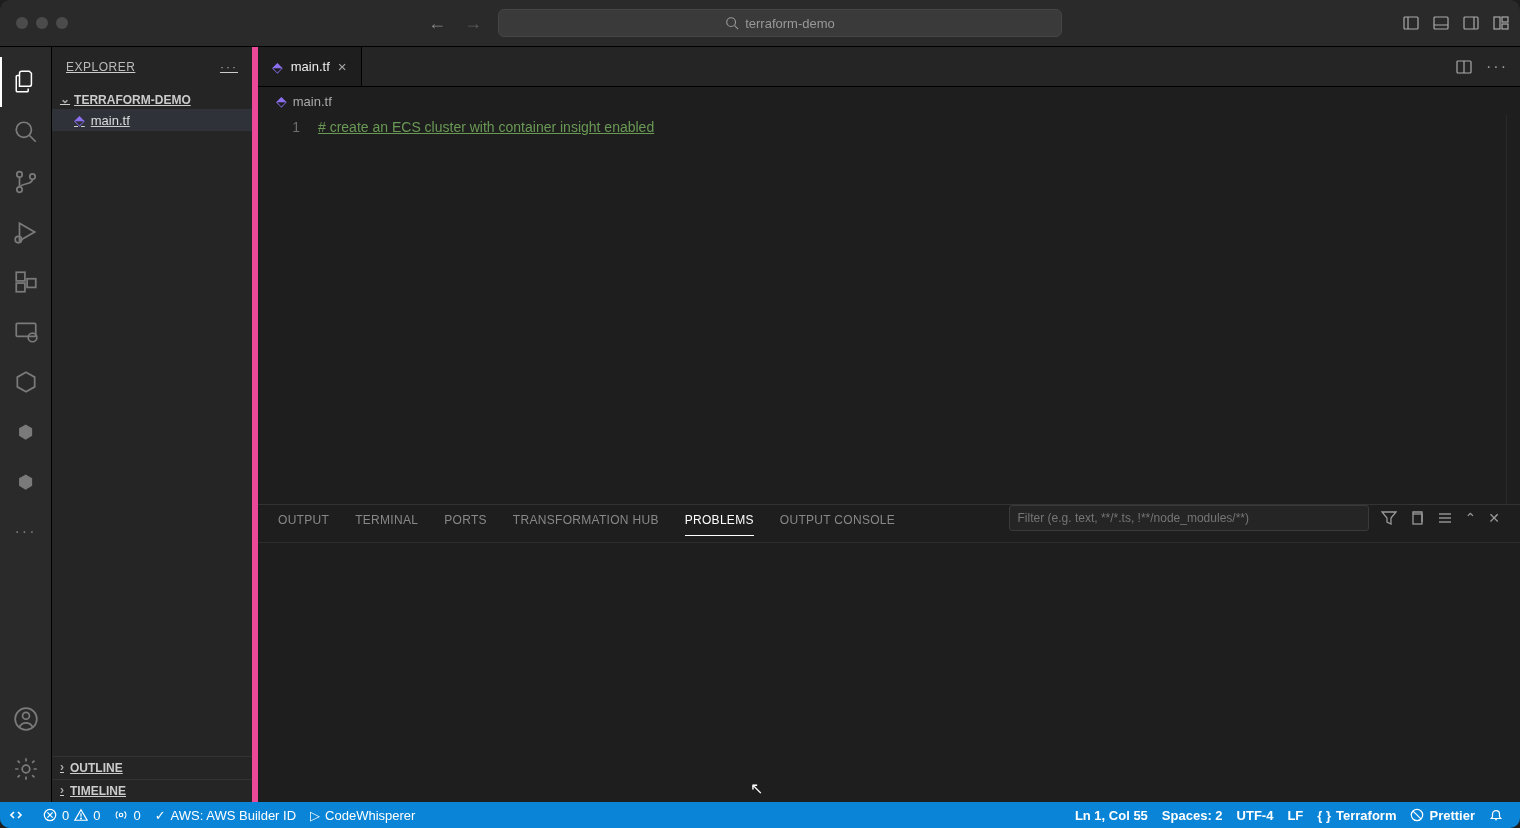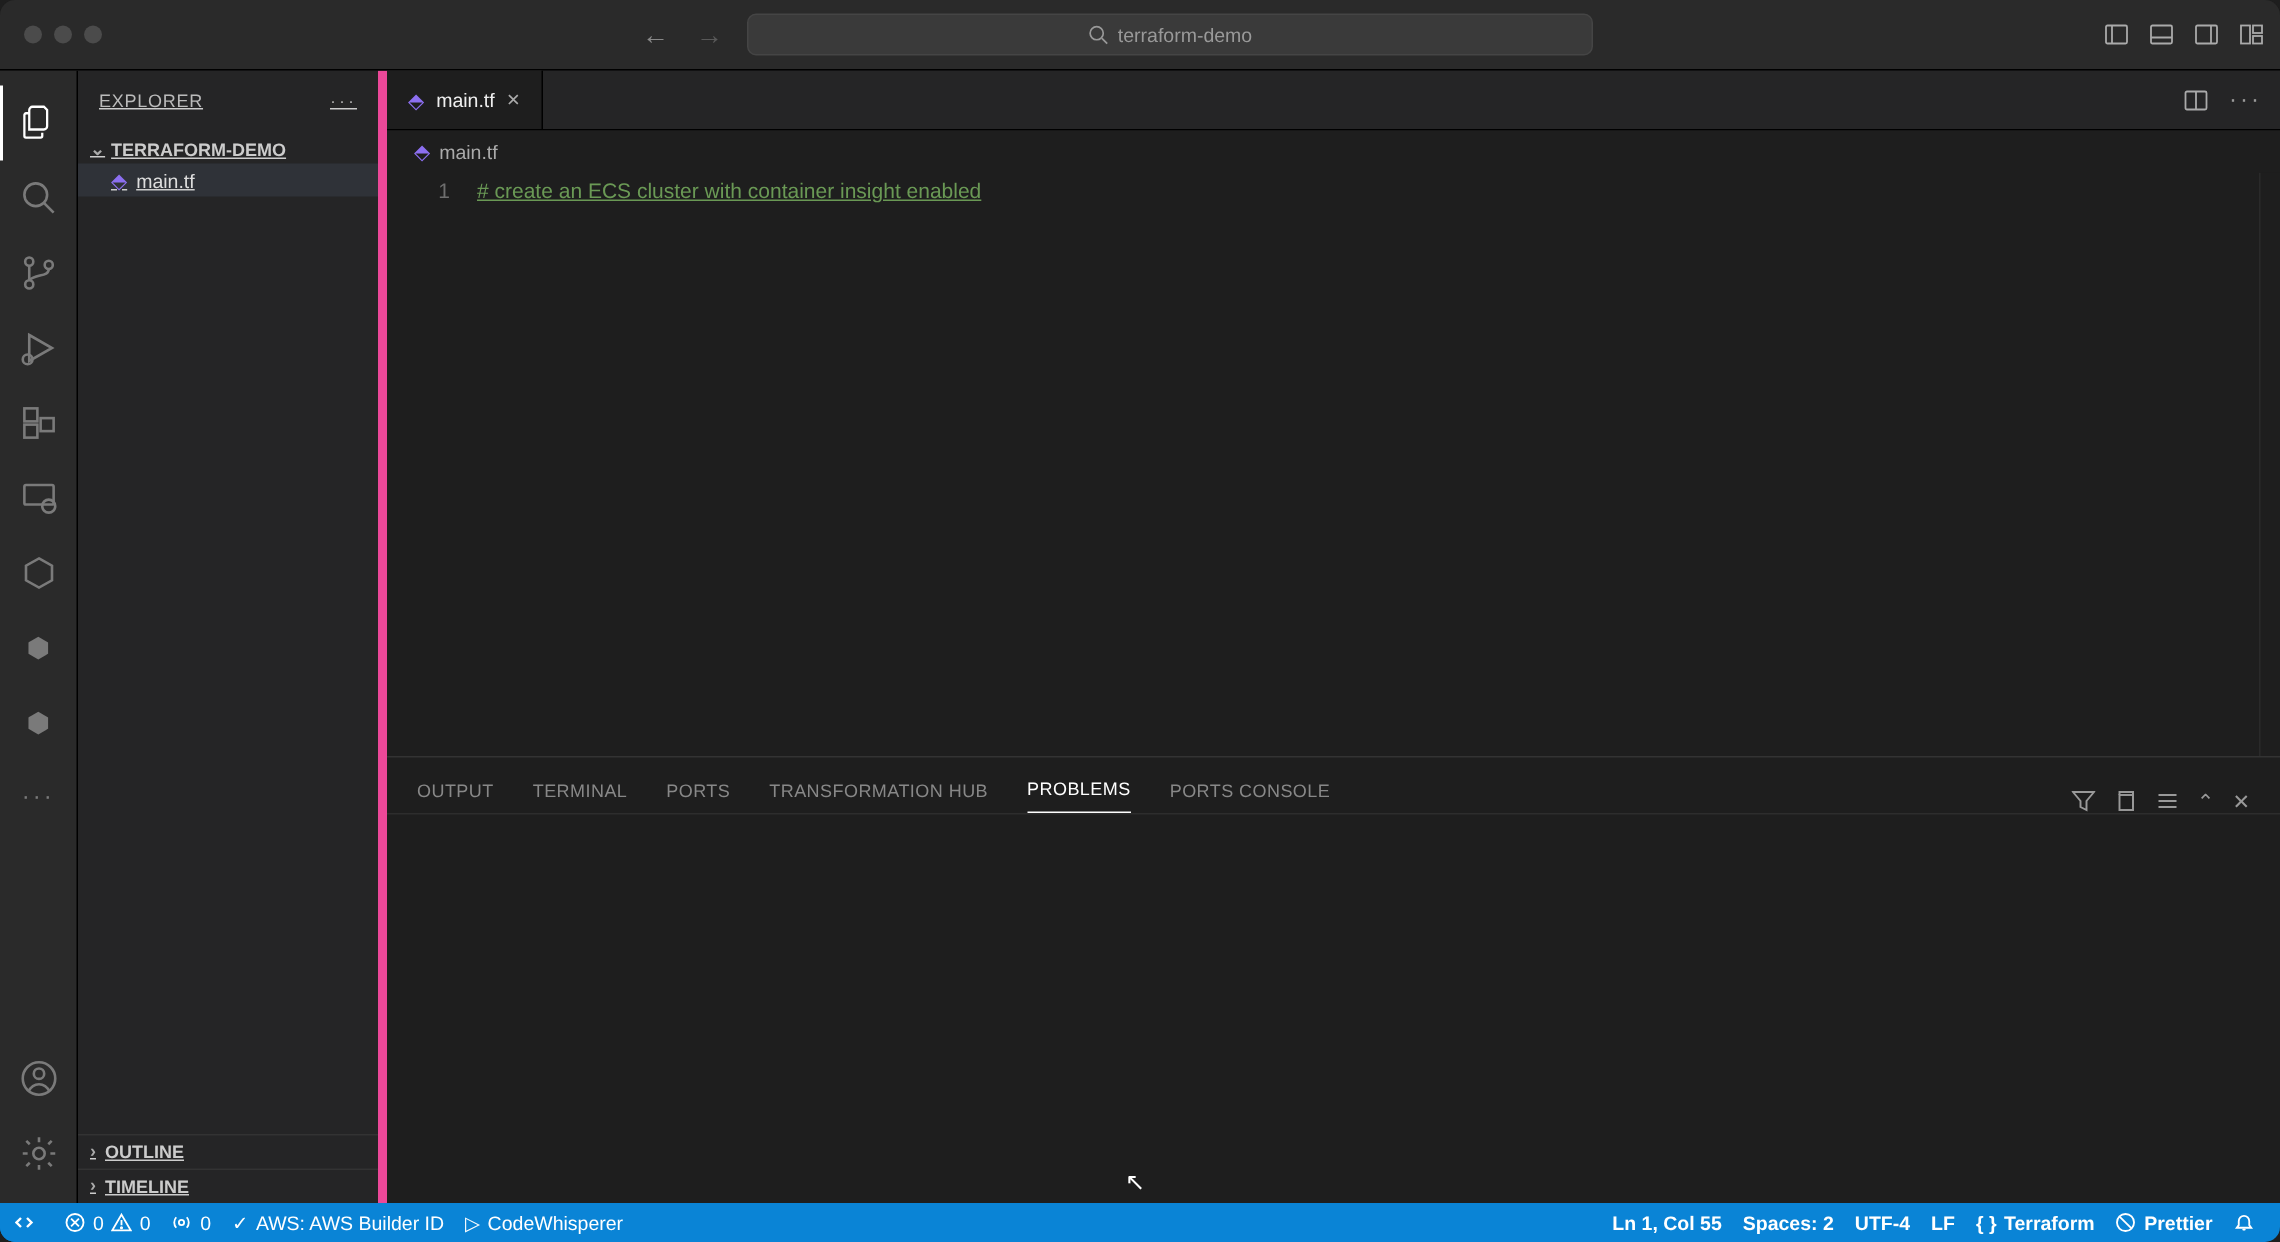--- a/index.html
+++ b/index.html
@@ -54,21 +54,21 @@
 
 .editor { flex: 1; display: flex; background: #1e1e1e; font-family: Menlo, Consolas, monospace; font-size: 14px; min-height: 0; overflow: hidden; }
 .gutter { width: 60px; text-align: right; padding-right: 18px; padding-top: 2px; color: #6e6e6e; }
 .gutter .ln { height: 20px; line-height: 20px; }
 .code { flex: 1; padding-top: 2px; position: relative; }
 .code-line { height: 20px; line-height: 20px; color: #6A9955; white-space: pre; text-decoration: underline; }
 .minimap { width: 14px; background: #1e1e1e; border-left: 1px solid #2a2a2a; }
 
 
 .panel { height: 298px; background: #1e1e1e; border-top: 1px solid #333; display: flex; flex-direction: column; }
-.panel-tabs { height: 38px; display: flex; align-items: flex-end; gap: 26px; padding: 0 20px; font-size: 12px; color: #888; border-bottom: 1px solid #2d2d2d; }
+.panel-tabs { height: 38px; display: flex; align-items: flex-start; gap: 26px; padding: 0 20px; font-size: 12px; color: #888; border-bottom: 1px solid #2d2d2d; }
 .panel-tab { cursor: pointer; letter-spacing: 0.3px; padding: 8px 0; }
 .panel-tab.active { color: #fff; border-bottom: 1px solid #fff; }
 .panel-filter-wrap { margin-left: auto; display: flex; align-items: center; gap: 12px; }
 .panel-filter { width: 360px; height: 26px; background: #252526; border: 1px solid #3a3a3a; border-radius: 3px; color: #888; padding: 0 8px; font-size: 12px; outline: none; }
 .panel-icon { color: #999; cursor: pointer; font-size: 14px; }
 .panel-body { flex: 1; padding: 12px 20px; font-size: 14px; color: #ccc; }
 
 
 .statusbar { height: 26px; background: #0a84d6; display: flex; align-items: center; color: #fff; font-size: 13px; padding: 0 10px 0 0; }
 .status-remote { width: 36px; height: 100%; background: #0a84d6; display: flex; align-items: center; justify-content: center; }
@@ -263,22 +263,23 @@
         <div class="minimap"></div>
       </div>
 
       <div class="panel">
         <div class="panel-tabs">
           <span class="panel-tab">OUTPUT</span>
           <span class="panel-tab">TERMINAL</span>
           <span class="panel-tab">PORTS</span>
           <span class="panel-tab">TRANSFORMATION HUB</span>
           <span class="panel-tab active">PROBLEMS</span>
-          <span class="panel-tab">PORTS CONSOLE</span>
+          <span class="panel-tab">OUTPUT CONSOLE</span>
           <div class="panel-filter-wrap">
+            <input class="panel-filter" placeholder="Filter (e.g. text, **/*.ts, !**/node_modules/**)" style="">
             <span class="panel-icon">
                 <svg width="16" height="16" viewBox="0 0 16 16" fill="none" stroke="#999" stroke-width="1.3">
                   <polygon points="1,2 15,2 10,8 10,14 6,12 6,8"></polygon>
                 </svg>
               </span>
             <span class="panel-icon">
                 <svg width="16" height="16" viewBox="0 0 16 16" fill="none" stroke="#999" stroke-width="1.3">
                   <rect x="4" y="4" width="9" height="10"></rect>
                   <path d="M4 4V2h9v10"></path>
                 </svg>

